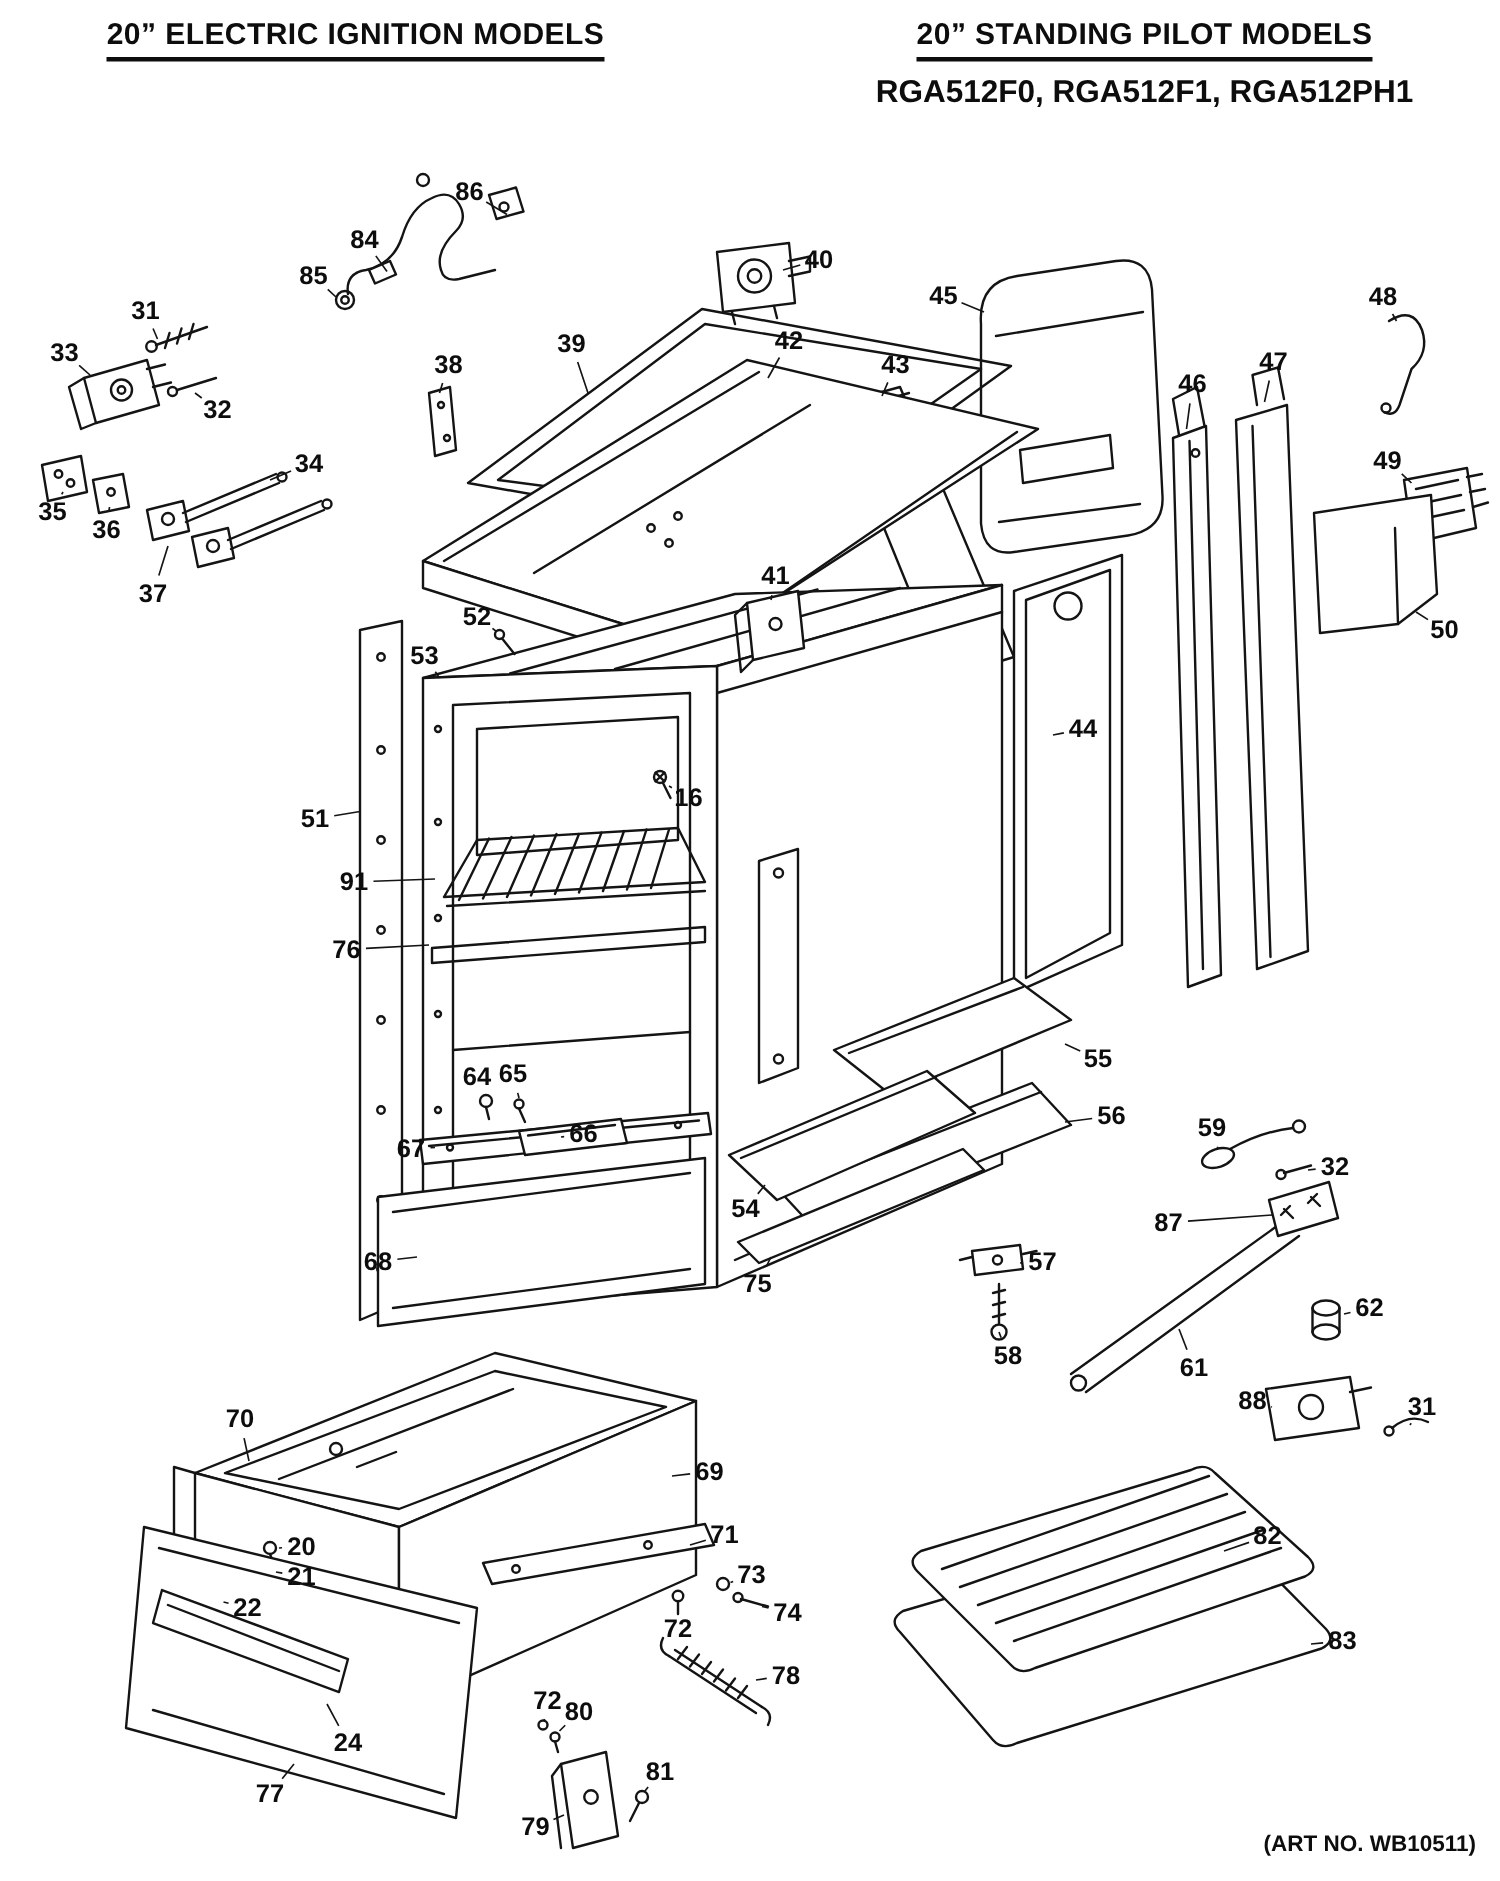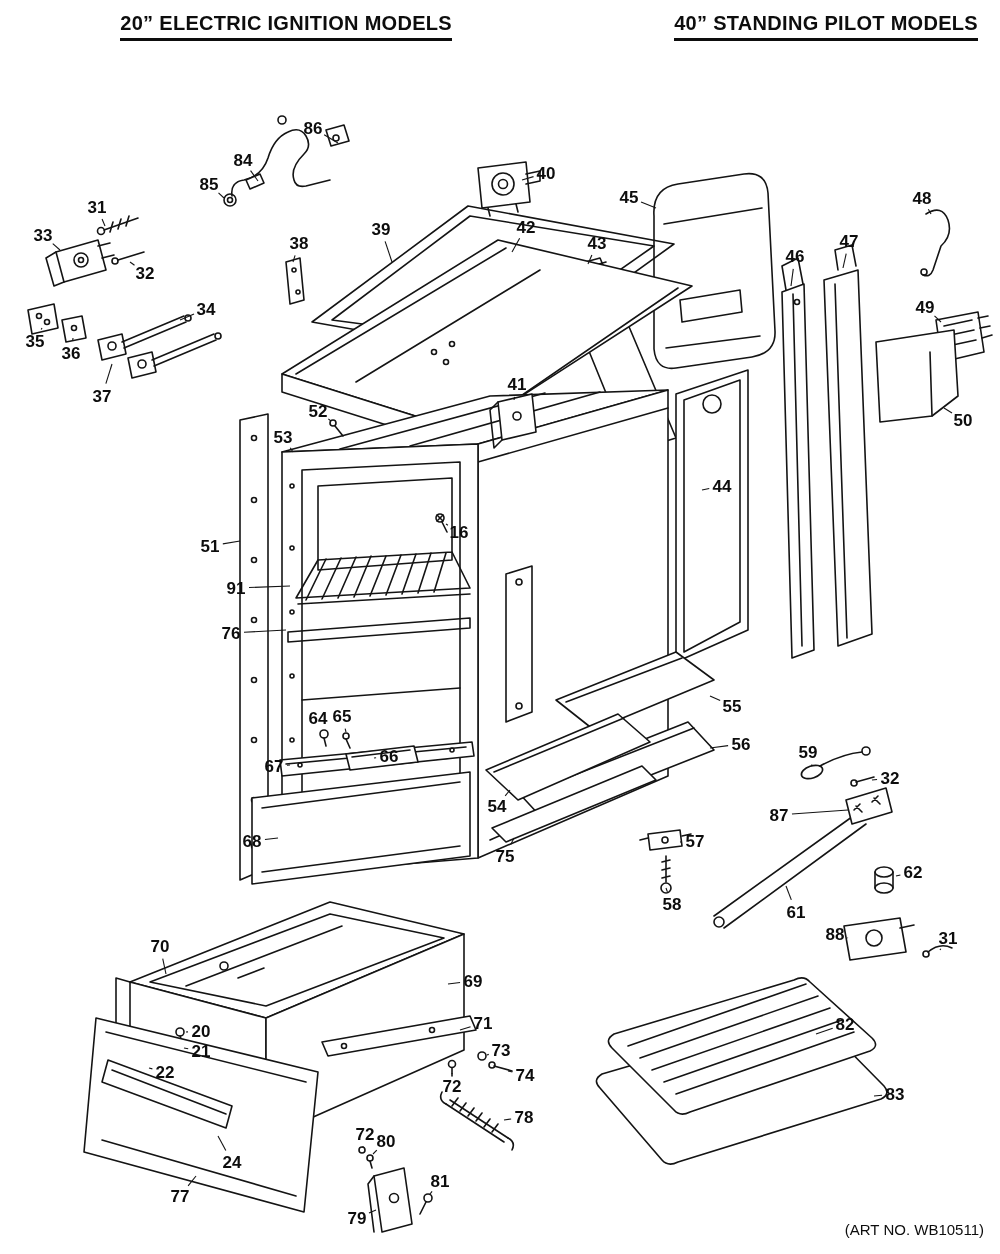--- a/index.html
+++ b/index.html
@@ -1,36 +1,37 @@
 <!DOCTYPE html>
 <html><head>
 <meta charset="utf-8">
 <style>
   html,body{margin:0;padding:0;}
   body{width:1000px;height:1254px;position:relative;background:#fff;
        font-family:"Liberation Sans",sans-serif;color:#0d0d0d;overflow:hidden;}
-  .hdr{position:absolute;top:12px;text-align:right;z-index:2;}
+  .hdr{position:absolute;top:12px;text-align:center;z-index:2;}
   .hdr-left{left:22px;width:430px;}
   .hdr-right{left:548px;width:430px;}
   .hdr .title{display:inline-block;font-weight:700;font-size:20px;letter-spacing:.3px;
               border-bottom:3px solid #0d0d0d;padding-bottom:3px;white-space:nowrap;}
   .hdr .models{font-weight:700;font-size:21px;margin-top:9px;white-space:nowrap;}
-  .art-no{position:absolute;right:16px;bottom:16px;font-weight:400;font-size:15px;}
+  .art-no{position:absolute;right:16px;bottom:16px;font-weight:700;font-size:15px;}
   svg.art{position:absolute;left:0;top:0;}
   #labels text{font:700 17px "Liberation Sans",sans-serif;fill:#0d0d0d;}
   #leaders line{stroke:#141414;stroke-width:1.1;}
 </style>
 </head>
 <body>
 
 <div class="hdr hdr-left">
   <div class="title">20” ELECTRIC IGNITION MODELS</div>
 </div>
 <div class="hdr hdr-right">
-  <div class="title">40” STANDING PILOT MODELS</div>
+  <div class="title">20” STANDING PILOT MODELS</div>
+  <div class="models">RGA512F0, RGA512F1, RGA512PH1</div>
 </div>
 
 <svg class="art" viewBox="0 0 1000 1254" width="1000" height="1254">
   <g stroke="#141414" stroke-width="1.6" fill="none" stroke-linecap="round" stroke-linejoin="round">
 
     <path fill="#fff" d="M556 270 L600 258 L676 438 L630 452 Z"></path>
     <path d="M564 274 L606 262"></path>
 
     <path fill="#fff" d="M654 216 Q652 188 678 184 L744 174 Q766 171 768 193 L775 331 Q776 353 752 357 L676 368 Q656 371 654 349 Z"></path>
     <path d="M664 224 L762 208 M666 348 L760 336"></path>

